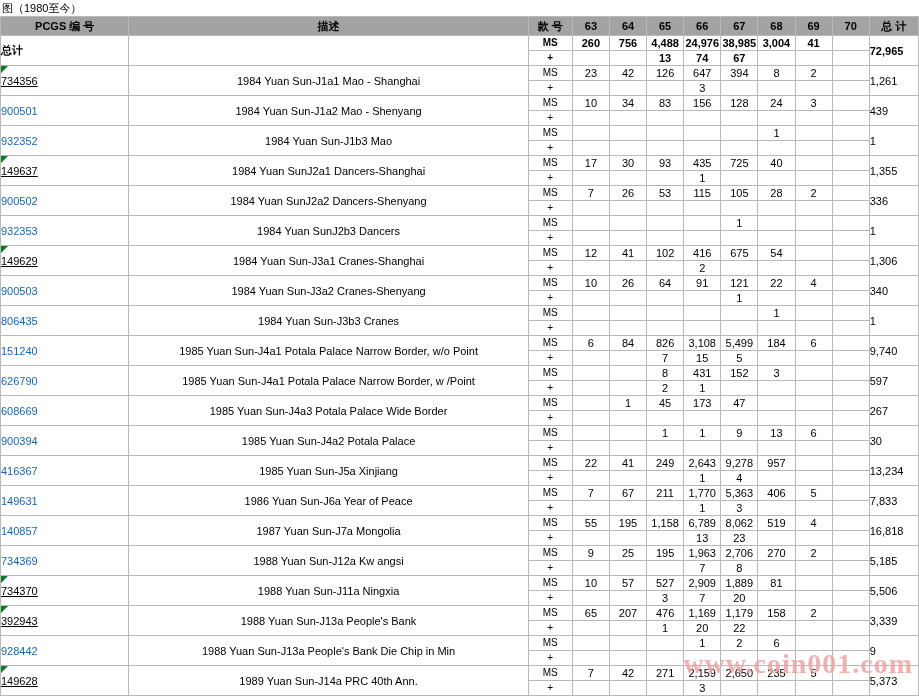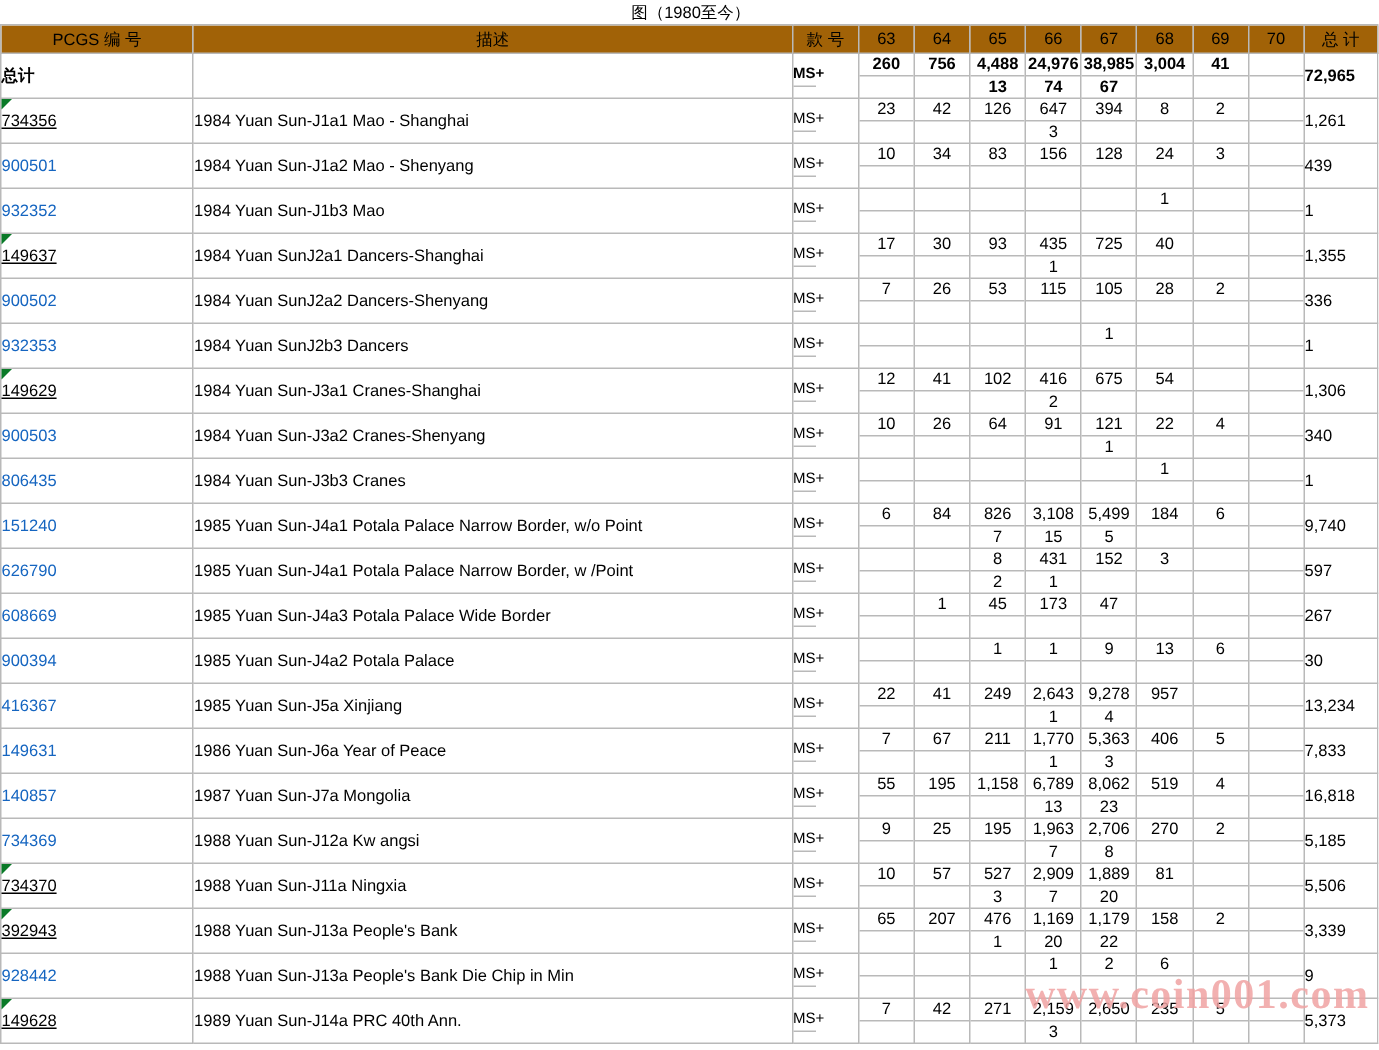--- a/index.html
+++ b/index.html
@@ -1,30 +1,30 @@
 <!DOCTYPE html>
 <html><head>
 <meta charset="utf-8">
 <style>
   html,body{margin:0;padding:0;background:#ffffff;}
   body{font-family:"Liberation Sans", sans-serif;font-size:11px;color:#000;width:919px;}
   .page{width:919px;position:relative;}
-  .hdr-line{font-size:11px;padding:1px 0 0 2px;color:#000;text-align:center;}
+  .hdr-line{font-size:11px;padding:1px 0 0 2px;color:#000;}
   table.grid{border-collapse:collapse;width:919px;table-layout:fixed;}
   table.grid th, table.grid td{border:1px solid #b9b9b9;padding:0;font-size:11px;vertical-align:middle;}
-  thead th{background:#a16207;font-weight:normal;text-align:center;height:18px;color:#000;font-size:11px;}
+  thead th{background:#a3a3a3;font-weight:bold;text-align:center;height:18px;color:#000;font-size:11px;}
   .c-pcgs{width:128px;}
   .c-desc{width:398px;}
   .c-grade{width:44px;}
   .c-num{width:37px;}
   .c-total{width:49px;}
   td.pcgs{text-align:left;}
-  td.desc{}
+  td.desc{text-align:center;}
   td.gradecell{padding:0;}
-  .gradebox{display:flex;height:100%;}
+  .gradebox{display:flex;flex-direction:column;height:100%;}
   .gradebox div{text-align:center;line-height:14px;height:14px;font-size:10px;}
   .gradebox div.top{border-bottom:1px solid #b9b9b9;}
   td.splitnum{padding:0;}
   .splitbox{display:flex;flex-direction:column;}
   .splitbox div{text-align:center;line-height:14px;height:14px;font-size:11px;}
   .splitbox div.top{border-bottom:1px solid #b9b9b9;}
   td.total{text-align:left;padding-right:6px;}
   tr.totalrow td{font-weight:bold;}
   .link{color:#1565c0;}
   .plain{color:#000;text-decoration:underline;}

